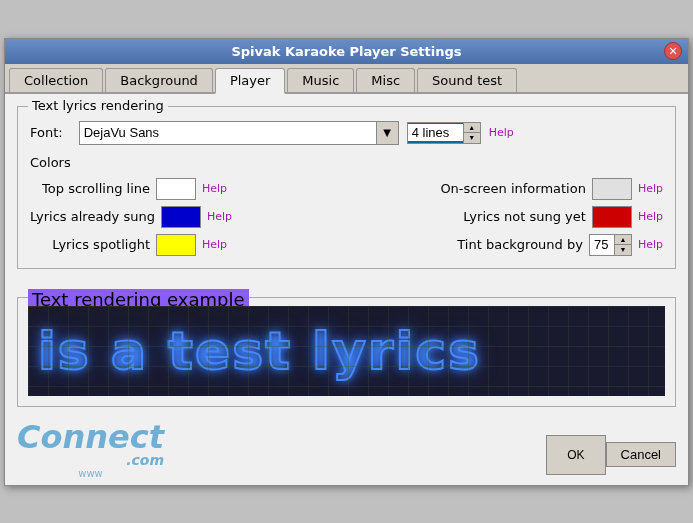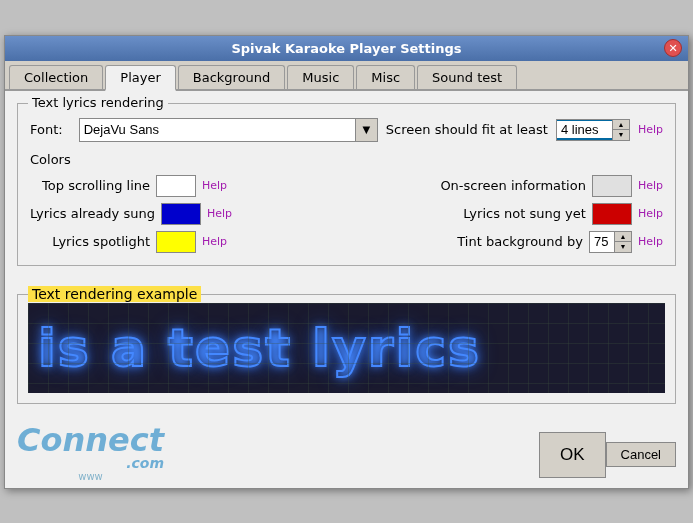--- a/index.html
+++ b/index.html
@@ -205,23 +205,23 @@
     .example-box {
       border: 1px solid #aaa;
       padding: 8px 10px 10px;
       position: relative;
       margin-bottom: 12px;
     }
     .example-label {
       position: absolute;
       top: -9px;
       left: 10px;
-      background: #fde047;
+      background: #8b5cf6;
       padding: 0 4px;
-      font-size: 14px;
+      font-size: 18px;
     }
     .lyrics-preview {
       background: #1a1a2e;
       width: 100%;
       height: 90px;
       display: flex;
       align-items: center;
       overflow: hidden;
       position: relative;
     }
@@ -256,21 +256,21 @@
     .watermark-wrap {
       position: absolute;
       left: 12px;
       bottom: 6px;
     }
     .ok-btn {
       padding: 12px 20px;
       background: #d4d0c8;
       border: 1px solid #888;
       cursor: pointer;
-      font-size: 17px;
+      font-size: 12px;
     }
     .cancel-btn {
       padding: 4px 14px;
       background: #d4d0c8;
       border: 1px solid #888;
       cursor: pointer;
       font-size: 13px;
     }
     .font-row-full {
       display: flex;
@@ -300,41 +300,40 @@
 
   <div class="titlebar">
     <span>Spivak Karaoke Player Settings</span>
     <div class="close-btn">
       <span>✕</span>
     </div>
   </div>
 
   <div class="tabs">
     <div class="tab">Collection</div>
+    <div class="tab">Background</div>
     <div class="tab active">Player</div>
-    <div class="tab">Background</div>
     <div class="tab">Music</div>
     <div class="tab">Misc</div>
     <div class="tab">Sound test</div>
   </div>
 
   <div class="content">
 
     <div class="section-box">
       <span class="section-label">Text lyrics rendering</span>
 
       <div class="font-row-full">
         <span class="font-label">Font:</span>
         <div class="font-select-wrap">
           <input class="font-select-input" type="text" value="DejaVu Sans" style="">
           <div class="font-select-btn">
             <span>▼</span>
           </div>
         </div>
-        <span class="screen-fit-label">Screen should fit at least</span>
         <div class="spinner-wrap">
           <input class="spinner-input" type="text" value="4 lines" style="">
           <div class="spinner-btns">
             <button class="spinner-btn">▲</button>
             <button class="spinner-btn">▼</button>
           </div>
         </div>
         <a class="help-link">Help</a>
       </div>
 

